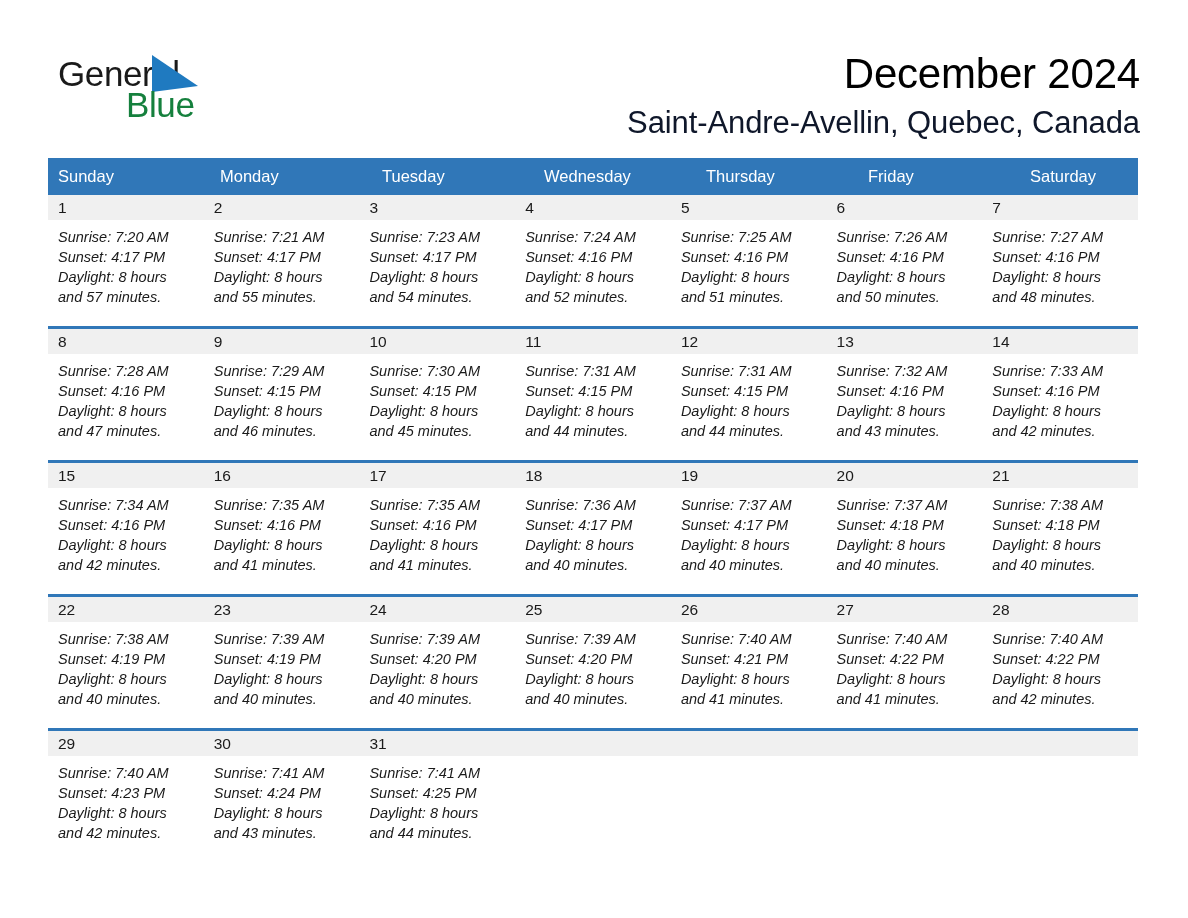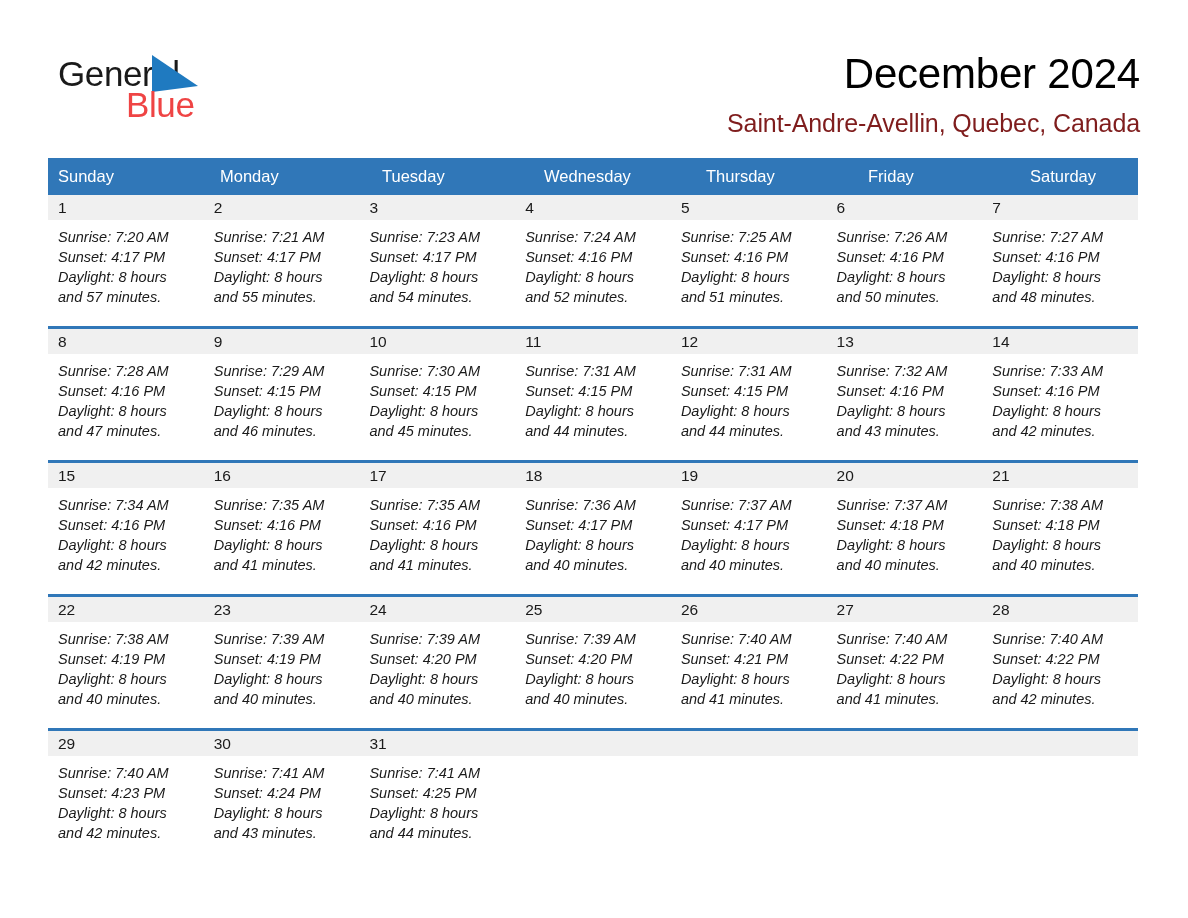--- a/index.html
+++ b/index.html
@@ -45,21 +45,21 @@
     color: #1a1a1a;
     font-family: "Liberation Sans", sans-serif;
     font-weight: 400;
   }
   .logo-blue {
     position: absolute;
     left: 78px;
     top: 37px;
     font-size: 35px;
     letter-spacing: -0.4px;
-    color: #ef4444;
+    color: #15803d;
     font-family: "Liberation Sans", sans-serif;
     font-weight: 400;
   }
   .logo-triangle {
     position: absolute;
     left: 104px;
     top: 7px;
     width: 46px;
     height: 37px;
   }
@@ -69,24 +69,24 @@
     padding-top: 2px;
   }
   .title-main {
     font-size: 42px;
     line-height: 48px;
     color: #000000;
     font-weight: 400;
     letter-spacing: -0.2px;
   }
   .title-sub {
-    font-size: 25px;
+    font-size: 31px;
     line-height: 34px;
     margin-top: 8px;
-    color: #7f1d1d;
+    color: #0f172a;
     font-weight: 400;
     letter-spacing: -0.1px;
   }
 
   
   .calendar {
     margin-top: 10px;
     width: 1090px;
   }
   .weekday-row {

